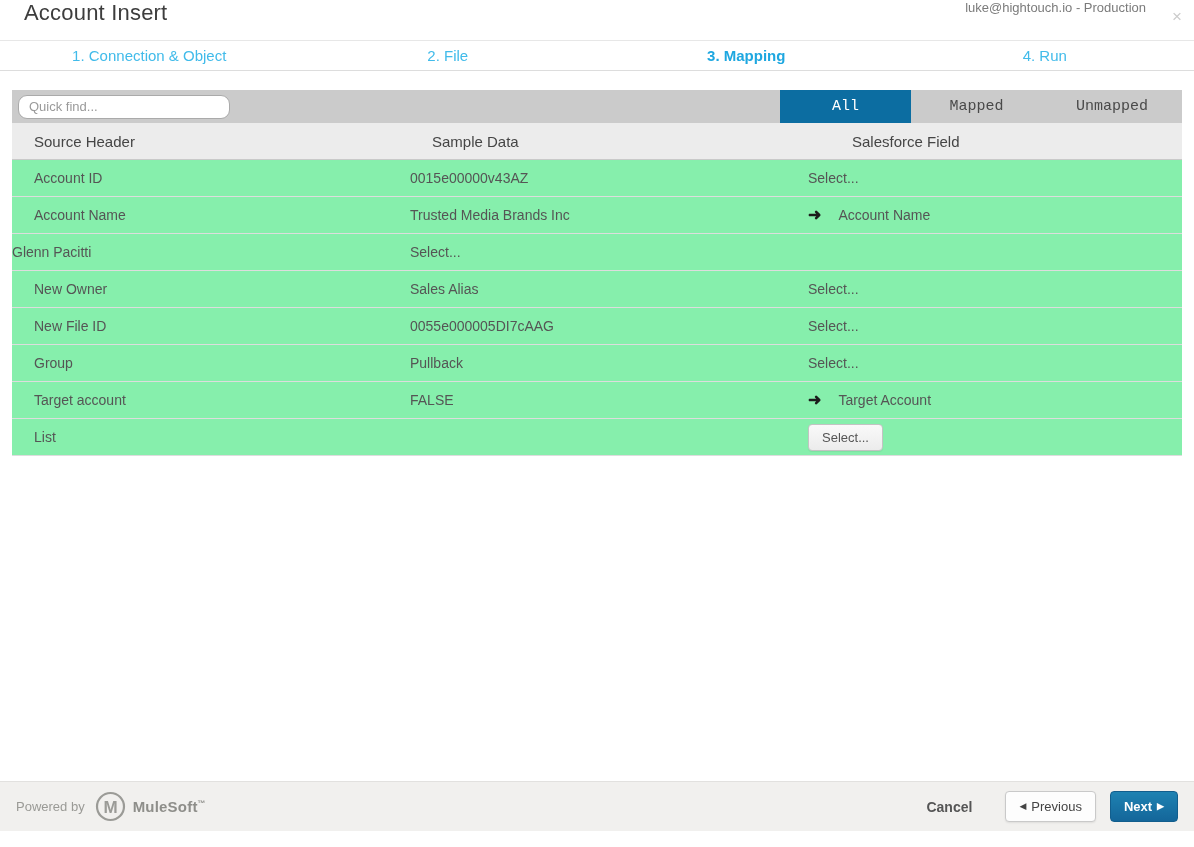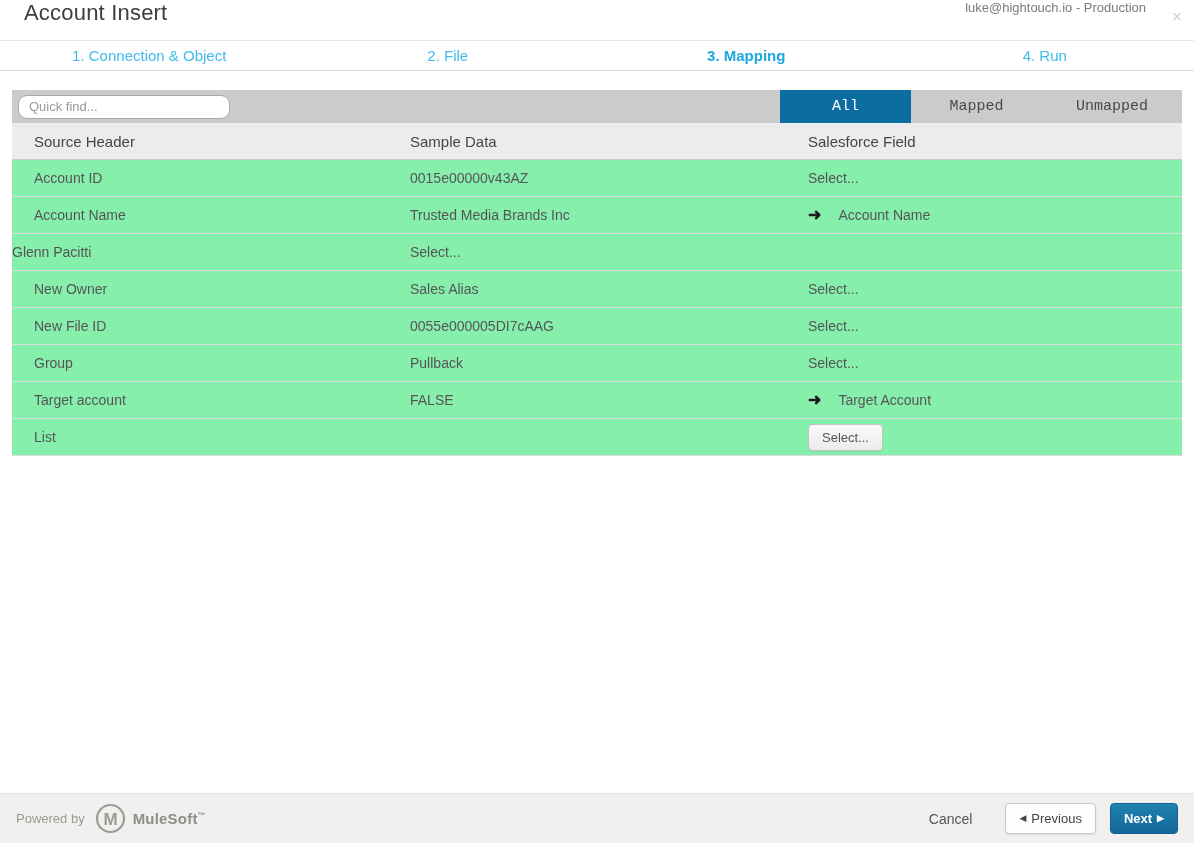--- a/index.html
+++ b/index.html
@@ -61,20 +61,21 @@
   }
   .ftab:last-child { width:140px; }
   .ftab.selected { background:#0c6da1; color:#ffffff; }
 
   
   .thead {
     display:flex; align-items:center;
     background:#ececec; height:37px;
     font-size:15px; color:#454545;
     border-bottom:1px solid #c9c9c9;
+    gap:22px;
   }
   .col1 { width:398px; padding-left:22px; }
   .col2 { width:398px; }
   .col3 { flex:1; display:flex; align-items:center; }
   .trow {
     display:flex; align-items:center;
     height:37px; border-bottom:1px solid #dddddd;
     font-size:14px; color:#555; background:#86efac;
   }
   .select-link { color:#555; cursor:pointer; }
@@ -83,30 +84,30 @@
   .select-btn {
     background:linear-gradient(#f9f9f9,#ececec);
     border:1px solid #c3c3c3; border-radius:4px;
     padding:5px 13px; font-size:13px; color:#555;
     font-family:"Liberation Sans", sans-serif;
     cursor:pointer; box-shadow:0 1px 1px rgba(0,0,0,.06);
   }
 
   
   .footer {
-    position:absolute; left:0; right:0; bottom:4px; height:50px;
+    position:absolute; left:0; right:0; bottom:16px; height:50px;
     background:#f1f0ee; border-top:1px solid #e2e1df;
     display:flex; align-items:center; padding:0 16px;
   }
   .powered { font-size:13px; color:#9a9a96; }
   .logo { margin:0 7px 0 10px; display:block; }
   .brand { font-weight:700; font-size:15px; color:#8e8e8a; letter-spacing:.2px; }
   .brand sup { font-size:8px; }
   .footer-right { margin-left:auto; display:flex; align-items:center; }
-  .cancel { font-size:14px; color:#555; margin-right:33px; cursor:pointer; }
+  .cancel { font-size:14px; color:#555; margin-right:33px; cursor:pointer;font-weight:bold; }
   .btn {
     border-radius:4px; font-size:13px; cursor:pointer;
     display:inline-flex; align-items:center; gap:5px;
     font-family:"Liberation Sans", sans-serif;
     padding:8px 13px; line-height:1;
   }
   .btn-prev {
     background:#fdfdfd; border:1px solid #c9c9c9; color:#444;
     box-shadow:0 1px 2px rgba(0,0,0,.08);
   }

